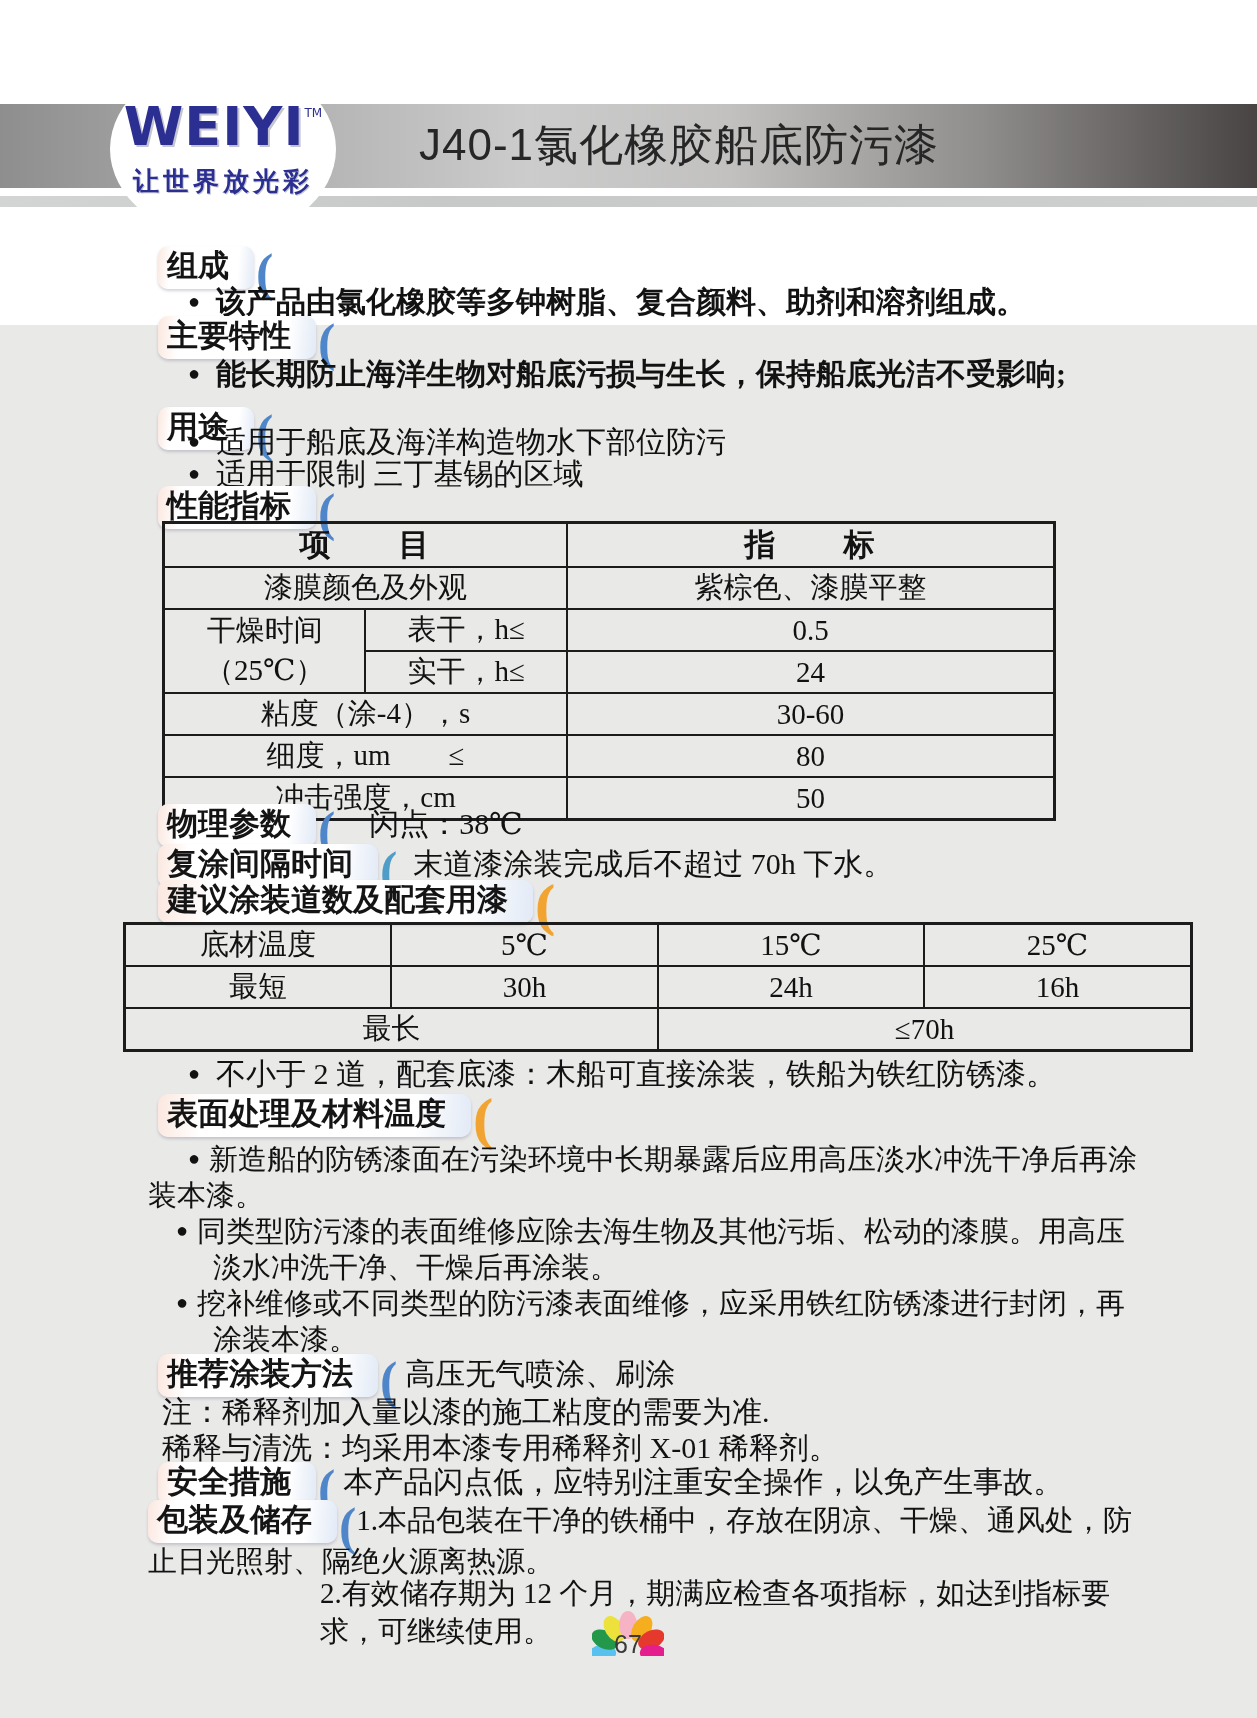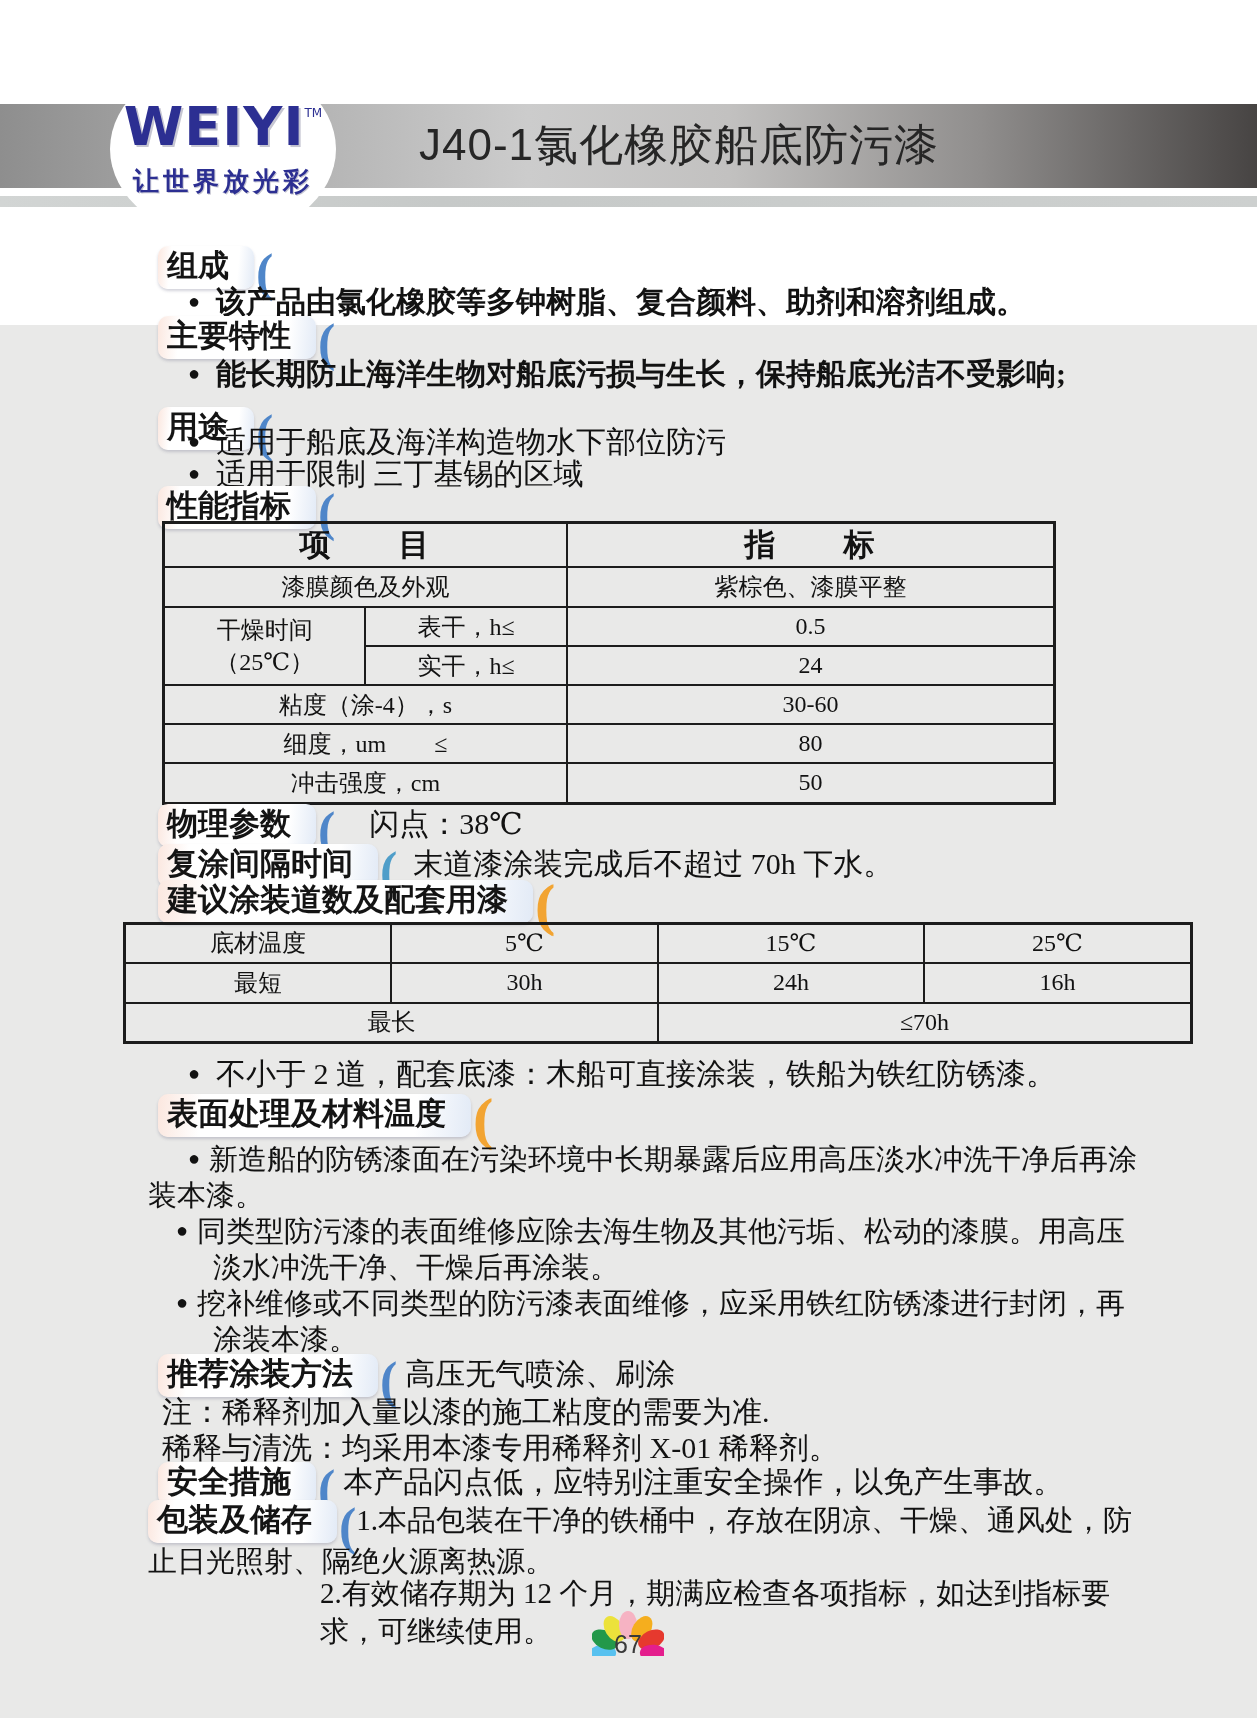--- a/index.html
+++ b/index.html
@@ -42,21 +42,21 @@
   .bullet::before{content:"●";font-size:20px;vertical-align:4px;margin-right:16px;}
   .bold{font-weight:bold;}
   
   .wrap-para{position:absolute;font-size:29px;line-height:36px;color:#121212;}
   .wrap-para.hang-out{left:148px;width:990px;text-indent:40px;}
   .wrap-para.hang-in{left:176px;width:940px;padding-left:37px;text-indent:-37px;}
   .wrap-para .wp-bullet::before{content:"●";font-size:20px;vertical-align:4px;margin-right:9px;}
   .note-line{position:absolute;left:162px;font-size:30px;white-space:nowrap;}
   
   table{border-collapse:collapse;position:absolute;table-layout:fixed;}
-  td{border:2px solid #1c1c1c;text-align:center;font-size:24px;color:#121212;padding:0 4px;overflow:hidden;}
+  td{border:2px solid #1c1c1c;text-align:center;font-size:29px;color:#121212;padding:0 4px;overflow:hidden;}
   .t1{left:162px;top:521px;width:894px;border:3px solid #1c1c1c;}
   .t1 .th td{font-weight:bold;font-size:31px;letter-spacing:2px;}
   .t2{left:123px;top:922px;width:1026px;border:3px solid #1c1c1c;}
   
   .fan{left:592px;top:1604px;width:72px;height:52px;}
   .fan text{font-family:"Liberation Sans","DejaVu Sans",sans-serif;font-size:25px;fill:#3a3a3a;}
 </style>
 </head>
 <body>
 

